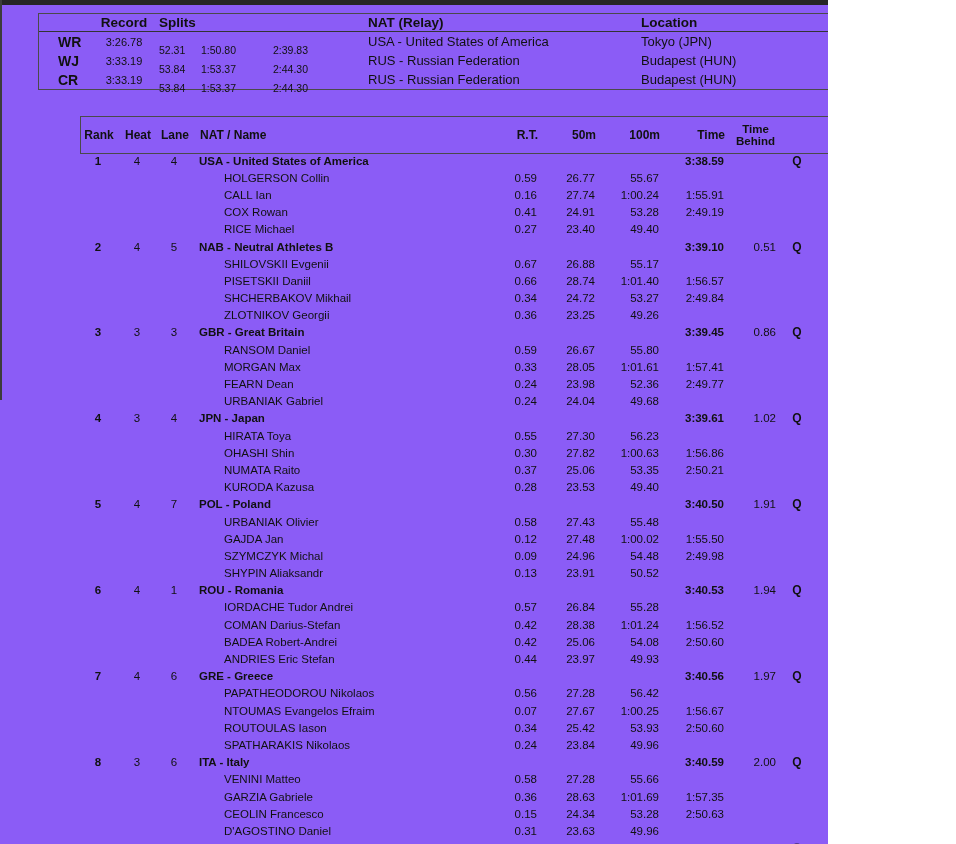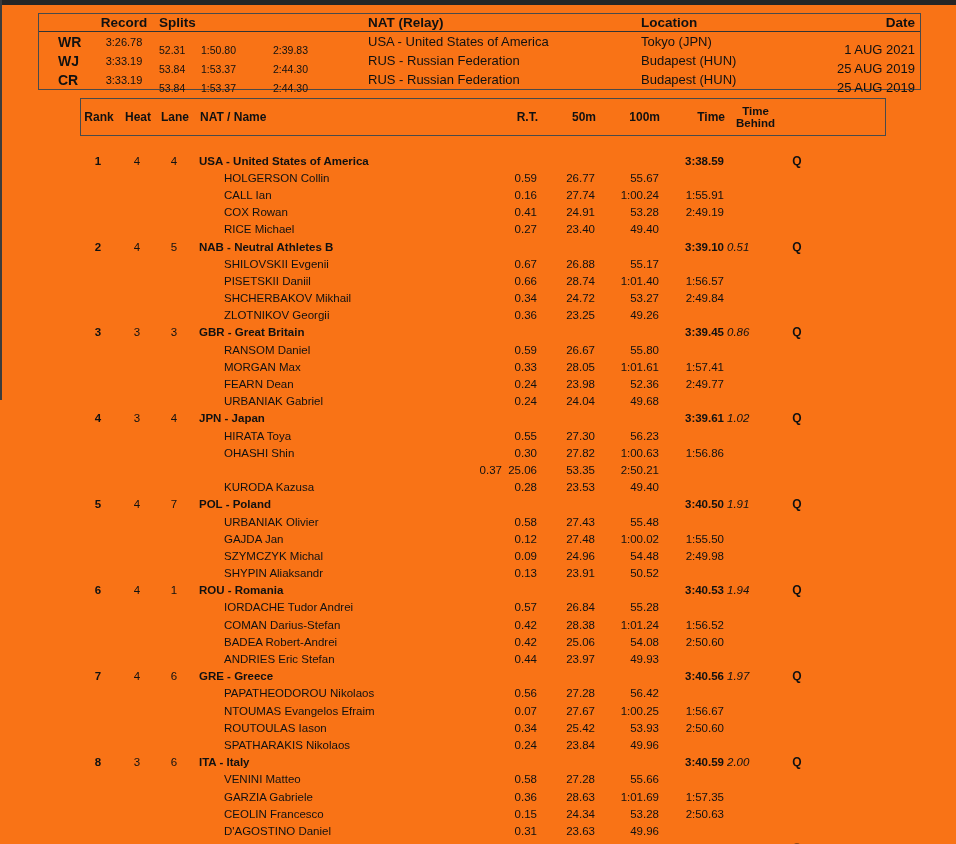--- a/index.html
+++ b/index.html
@@ -1,18 +1,18 @@
 <!DOCTYPE html>
 <html><head>
 <meta charset="utf-8">
 <style>
   * { margin:0; padding:0; box-sizing:border-box; }
   html,body { background:#ffffff; }
   body { font-family:"Liberation Sans","DejaVu Sans",sans-serif; color:#111; }
-  #page { position:relative; width:956px; height:844px; background:#f97316; overflow:hidden; }
+  #page { position:relative; width:828px; height:844px; background:#8b5cf6; overflow:hidden; }
 
   #topbar { position:absolute; left:0; top:0; width:956px; height:5px; background:#262626; }
   #leftedge { position:absolute; left:0; top:0; width:2px; height:400px; background:#3c3c3c; }
 
   
   #records { position:absolute; left:38px; top:13px; width:883px; border:1px solid #4a4a4a; }
   .rec-row { display:grid; grid-template-columns:50px 70px 42px 72px 82px 276px 165px 124px; align-items:center; height:19px; }
   .rec-head { height:18px; border-bottom:1.5px solid #333; font-weight:bold; font-size:13.5px; }
   .rh-record { text-align:center; }
   .rh-splits { grid-column:3 / span 3; text-align:left; }
@@ -21,35 +21,35 @@
   .rh-date { text-align:right; padding-right:5px; }
   .rc-label { padding-left:7px; font-weight:bold; font-size:14px;margin-left:12px; }
   .rc-time { text-align:center; font-size:11px; }
   .rc-split { text-align:left; font-size:10.5px; padding-right:2px;margin-top:16px; }
   .rc-nat { padding-left:13px; font-size:13px; }
   .rc-loc { padding-left:10px; font-size:13px; }
   .rc-date { text-align:right; padding-right:5px; font-size:13px;margin-top:16px; }
 
   
   .grid-cols { display:grid; grid-template-columns:36px 42px 32px 315px 35px 58px 64px 65px 55px 30px 1fr; }
-  #res-head { position:absolute; left:80px; top:98px; width:806px; height:38px; border:1.5px solid #4a4a4a; align-items:center; font-weight:bold; font-size:12px; }
+  #res-head { position:absolute; left:80px; top:116px; width:806px; height:38px; border:1.5px solid #4a4a4a; align-items:center; font-weight:bold; font-size:12px; }
   #res-head .h-rank,#res-head .h-heat,#res-head .h-lane { text-align:center; }
   #res-head .h-name { padding-left:9px; }
   #res-head .h-rt,#res-head .h-50,#res-head .h-100,#res-head .h-time { text-align:right; padding-right:3px; }
   #res-head .h-behind { text-align:center; line-height:12px; font-size:11.5px; }
 
   #res-body { position:absolute; left:80px; top:152px; width:806px; }
   .row { height:17.2px; align-items:center; font-size:11.5px; }
   .c { white-space:nowrap; overflow:hidden; }
   .rank { text-align:center; font-weight:bold; }
   .heat,.lane { text-align:center; }
   .name { padding-left:9px; }
   .sname { padding-left:34px; }
   .rt,.d50,.d100,.time,.cum { text-align:right; padding-right:3px; }
-  .behind { text-align:left; padding-right:6px;font-style:italic; }
+  .behind { text-align:right; padding-right:6px; }
   .q { text-align:center; font-weight:bold; font-size:12px; }
   .b { font-weight:bold; }
 
   #partial { height:4px; overflow:hidden; opacity:0.45; }
 </style>
 </head>
 <body>
 
 <div id="page">
   <div id="topbar"></div>
@@ -353,20 +353,21 @@
       <div class="c d100">1:00.63</div>
       <div class="c cum">1:56.86</div>
       <div class="c"></div>
           <div class="c"></div>
           <div class="c"></div>
     </div>
     <div class="row grid-cols">
       <div class="c"></div>
           <div class="c"></div>
           <div class="c"></div>
+      <div class="c name sname">NUMATA Raito</div>
       <div class="c rt">0.37</div>
       <div class="c d50">25.06</div>
       <div class="c d100">53.35</div>
       <div class="c cum">2:50.21</div>
       <div class="c"></div>
           <div class="c"></div>
           <div class="c"></div>
     </div>
     <div class="row grid-cols">
       <div class="c"></div>

